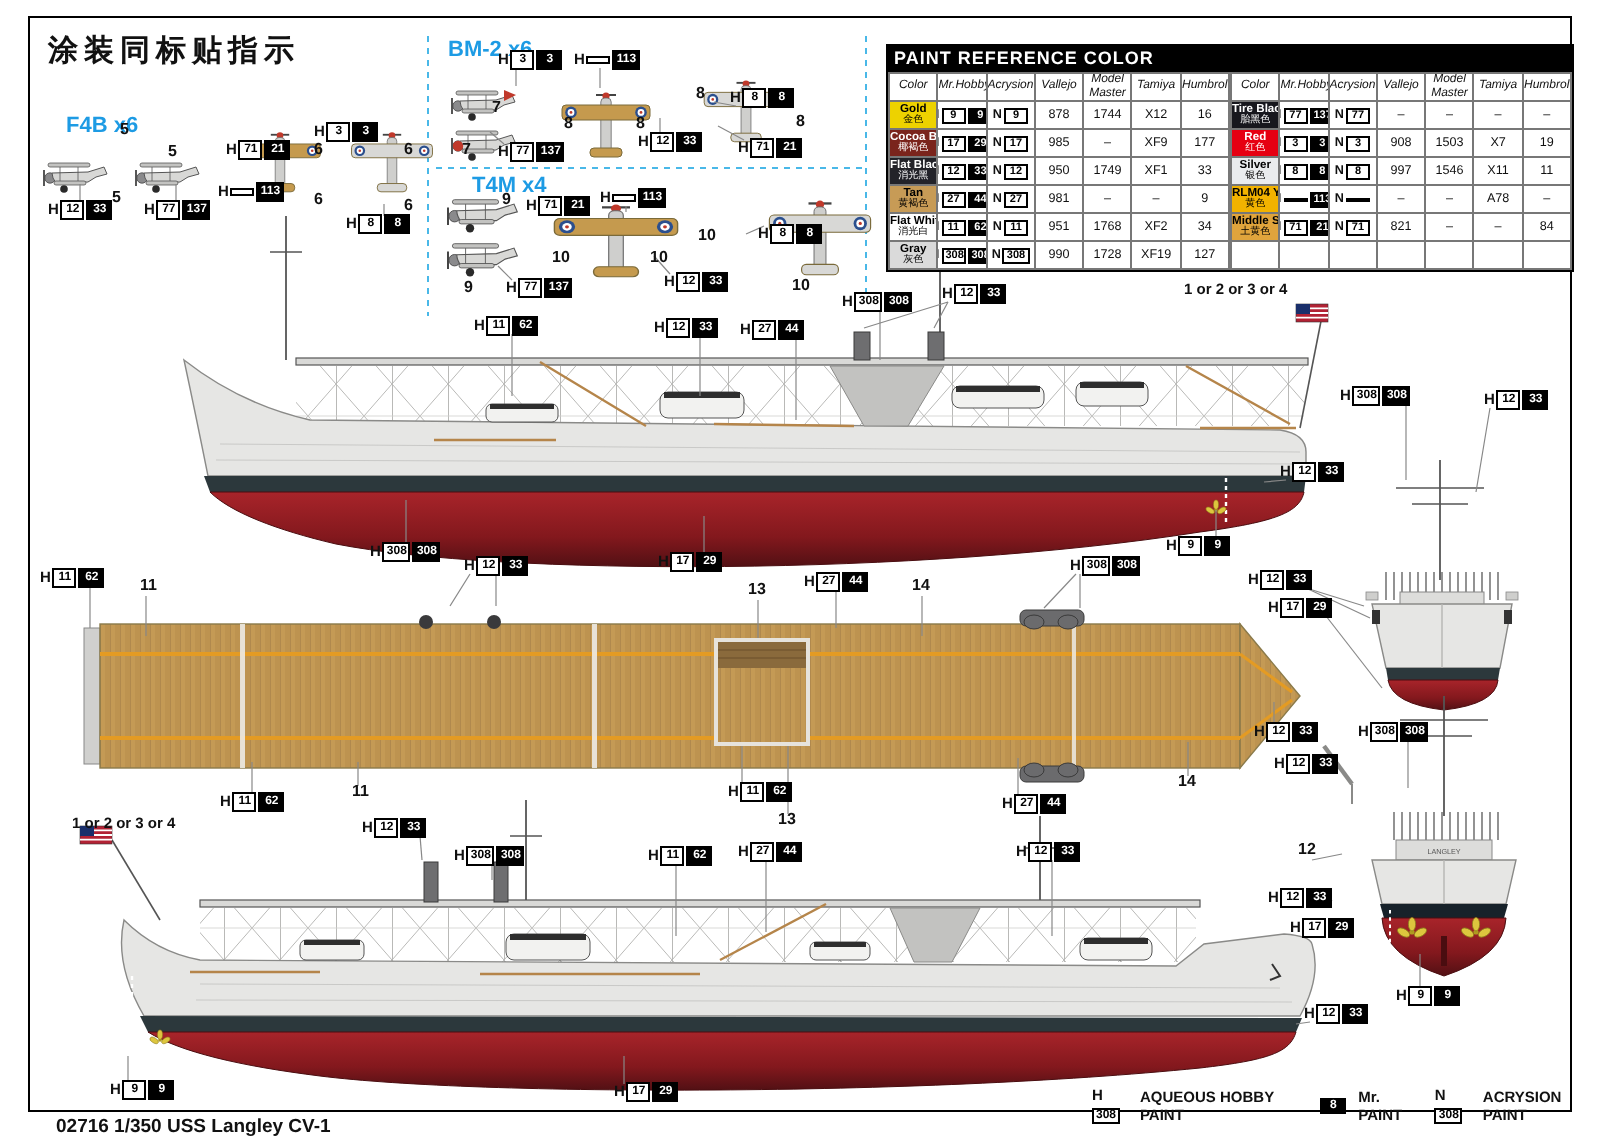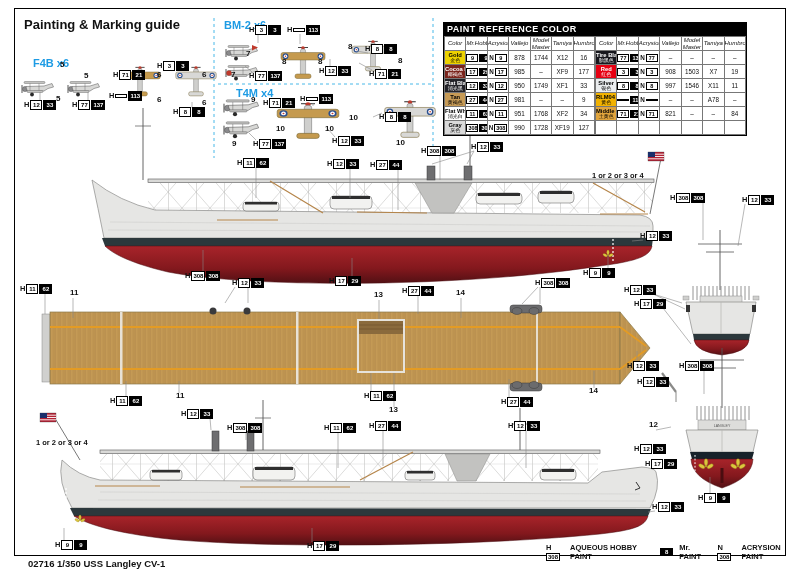--- a/index.html
+++ b/index.html
@@ -5,21 +5,21 @@
   html,body{margin:0;padding:0;background:#fff;}
   #page{position:relative;width:800px;height:572px;background:#fff;overflow:hidden;
         font-family:"Liberation Sans",sans-serif;color:#111;}
   .frame{position:absolute;left:14px;top:8px;width:770px;height:546px;border:1.6px solid #000;}
   .titleblock{position:absolute;left:24px;top:16px;z-index:6;}
   .title-cn{font-size:15px;font-weight:bold;letter-spacing:3px;}
   .title-en{font-size:13px;font-weight:bold;margin-top:1px;}
   .footer{position:absolute;left:28px;top:558px;font-size:9.5px;font-weight:bold;z-index:6;}
 
   
-  .ptwrap{position:absolute;left:443px;top:22px;width:304px;z-index:6;background:#fff;}
+  .ptwrap{position:absolute;left:443px;top:22px;width:344px;z-index:6;background:#fff;}
   .pttitle{background:#000;color:#fff;font-size:9px;font-weight:bold;padding:2px 4px;letter-spacing:.5px;}
   .pttables{display:flex;border:1px solid #000;border-top:none;}
   table.ptable{border-collapse:collapse;table-layout:fixed;width:50%;}
   table.ptable th,table.ptable td{border:0.6px solid #777;font-size:6.3px;text-align:center;
      padding:0;height:13px;overflow:hidden;white-space:nowrap;}
   table.ptable th{font-style:italic;font-weight:normal;font-size:6px;white-space:normal;line-height:1.05;}
   td.swatch{white-space:normal;}
   .pname{font-size:5.8px;font-weight:bold;line-height:1.05;}
   .pcn{font-size:5px;line-height:1;}
   .mhcell{display:flex;align-items:center;justify-content:center;gap:1px;}
@@ -31,21 +31,21 @@
   .wbx:empty,.bbx:empty,.pfx:empty,.txt:empty{display:none;}
   table.ptable .wbx,table.ptable .bbx{font-size:5.5px;}
   table.ptable .pfx{font-size:6.3px;}
 
   
   .co{position:absolute;display:flex;align-items:center;gap:1px;font-size:7px;font-weight:bold;
       line-height:1;white-space:nowrap;z-index:5;}
   .co .pfx{font-size:7.5px;}
   .co .wbx,.co .bbx{font-size:6px;padding:1px 1px;}
   .co.num .txt{font-size:8px;}
-  .co.note .txt{font-size:7.5px;margin-top:31px;}
+  .co.note .txt{font-size:7.5px;}
   .co.blue .txt{font-size:11px;color:#1d9be4;}
 
   .legend{position:absolute;left:546px;top:543px;display:flex;align-items:center;gap:6px;
           font-size:7.5px;font-weight:bold;z-index:6;}
   .legend .wbx,.legend .bbx{font-size:6px;}
 
   svg.art{position:absolute;left:0;top:0;z-index:1;pointer-events:none;}
 </style>
 </head>
 <body>
@@ -317,21 +317,21 @@
         <line x1="745" y1="204" x2="738" y2="246"></line>
         <line x1="653" y1="294" x2="682" y2="303"></line>
         <line x1="653" y1="294" x2="685" y2="309"></line>
         <line x1="663" y1="308" x2="691" y2="344"></line>
         <line x1="704" y1="370" x2="704" y2="394"></line>
         <line x1="666" y1="386" x2="668" y2="384"></line>
       </g>
   </svg>
 
   <div class="titleblock">
-    <div class="title-en">Painting &amp; Marking guide</div>
+    <div class="title-cn">涂装同标贴指示</div>
   </div>
 
   <div class="ptwrap">
     <div class="pttitle">PAINT  REFERENCE  COLOR</div>
     <div class="pttables">
       <table class="ptable">
         <thead>
             <tr>
           <th>Color</th>
               <th>Mr.Hobby</th>

